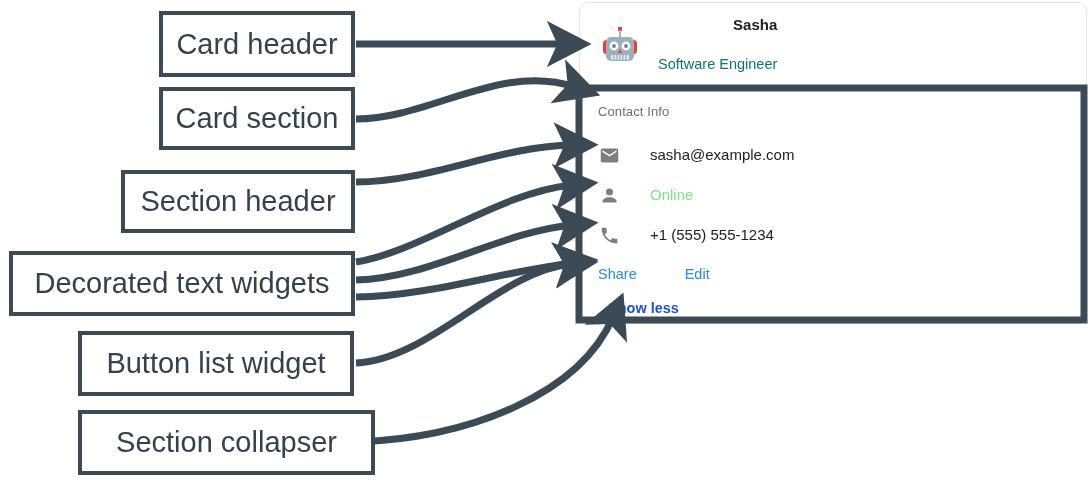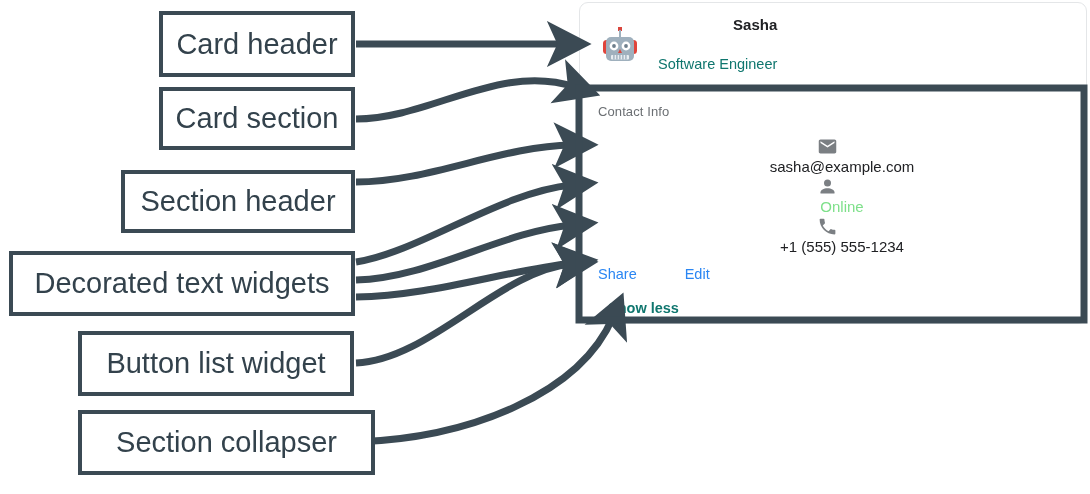--- a/index.html
+++ b/index.html
@@ -100,21 +100,20 @@
     padding-left: 18px;
     letter-spacing: 0.1px;
     margin-bottom: 16px;
   }
 
   .deco-row {
     display: flex;
     align-items: center;
     height: 40px;
     padding-left: 18px;
-    flex-direction: column;
   }
   .deco-icon {
     width: 22px; height: 22px;
     flex: 0 0 22px;
     margin-right: 30px;
     display: flex;
     align-items: center;
     justify-content: center;
   }
   .deco-text {
@@ -139,21 +138,21 @@
 
   .collapser {
     padding-left: 28px;
     height: 30px;
     display: flex;
     align-items: center;
   }
   .collapser-label {
     font-size: 14.5px;
     font-weight: bold;
-    color: #0f766e;
+    color: #1d4ed8;
     cursor: pointer;
   }
 </style>
 </head>
 <body>
 
 <div id="stage">
 
   <div id="card">
 

